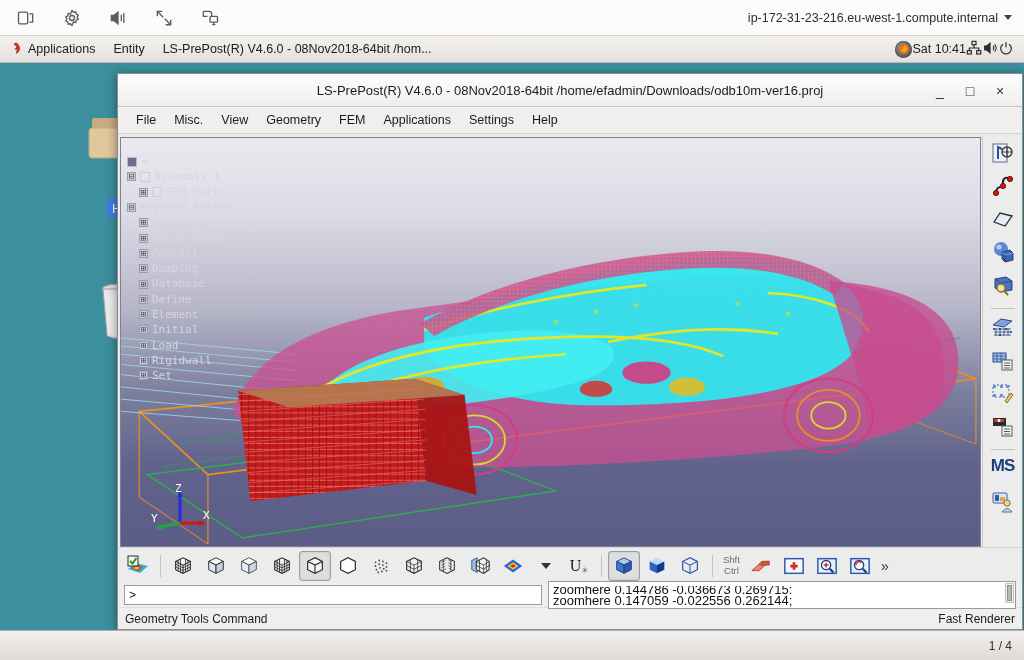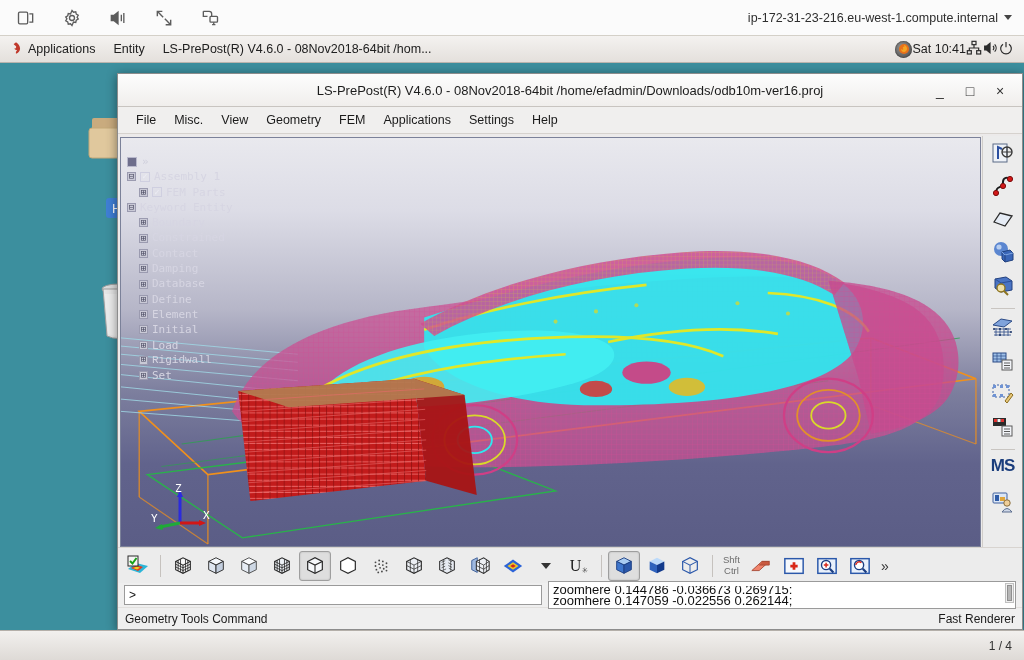--- a/index.html
+++ b/index.html
@@ -470,21 +470,21 @@
                 <span class="lbl">Element</span>
               </div>
               <div class="row" style="padding-left: 12px;">
                 <span class="box plus"></span>
                 <span class="lbl">Initial</span>
               </div>
               <div class="row" style="padding-left: 12px;">
                 <span class="box plus"></span>
                 <span class="lbl">Load</span>
               </div>
-              <div class="row" style="padding-left: 12px; font-family: Liberation Mono, monospace;">
+              <div class="row" style="padding-left: 12px;">
                 <span class="box plus"></span>
                 <span class="lbl">Rigidwall</span>
               </div>
               <div class="row" style="padding-left: 12px;">
                 <span class="box plus"></span>
                 <span class="lbl">Set</span>
               </div>
             </div>
         </div>
 

